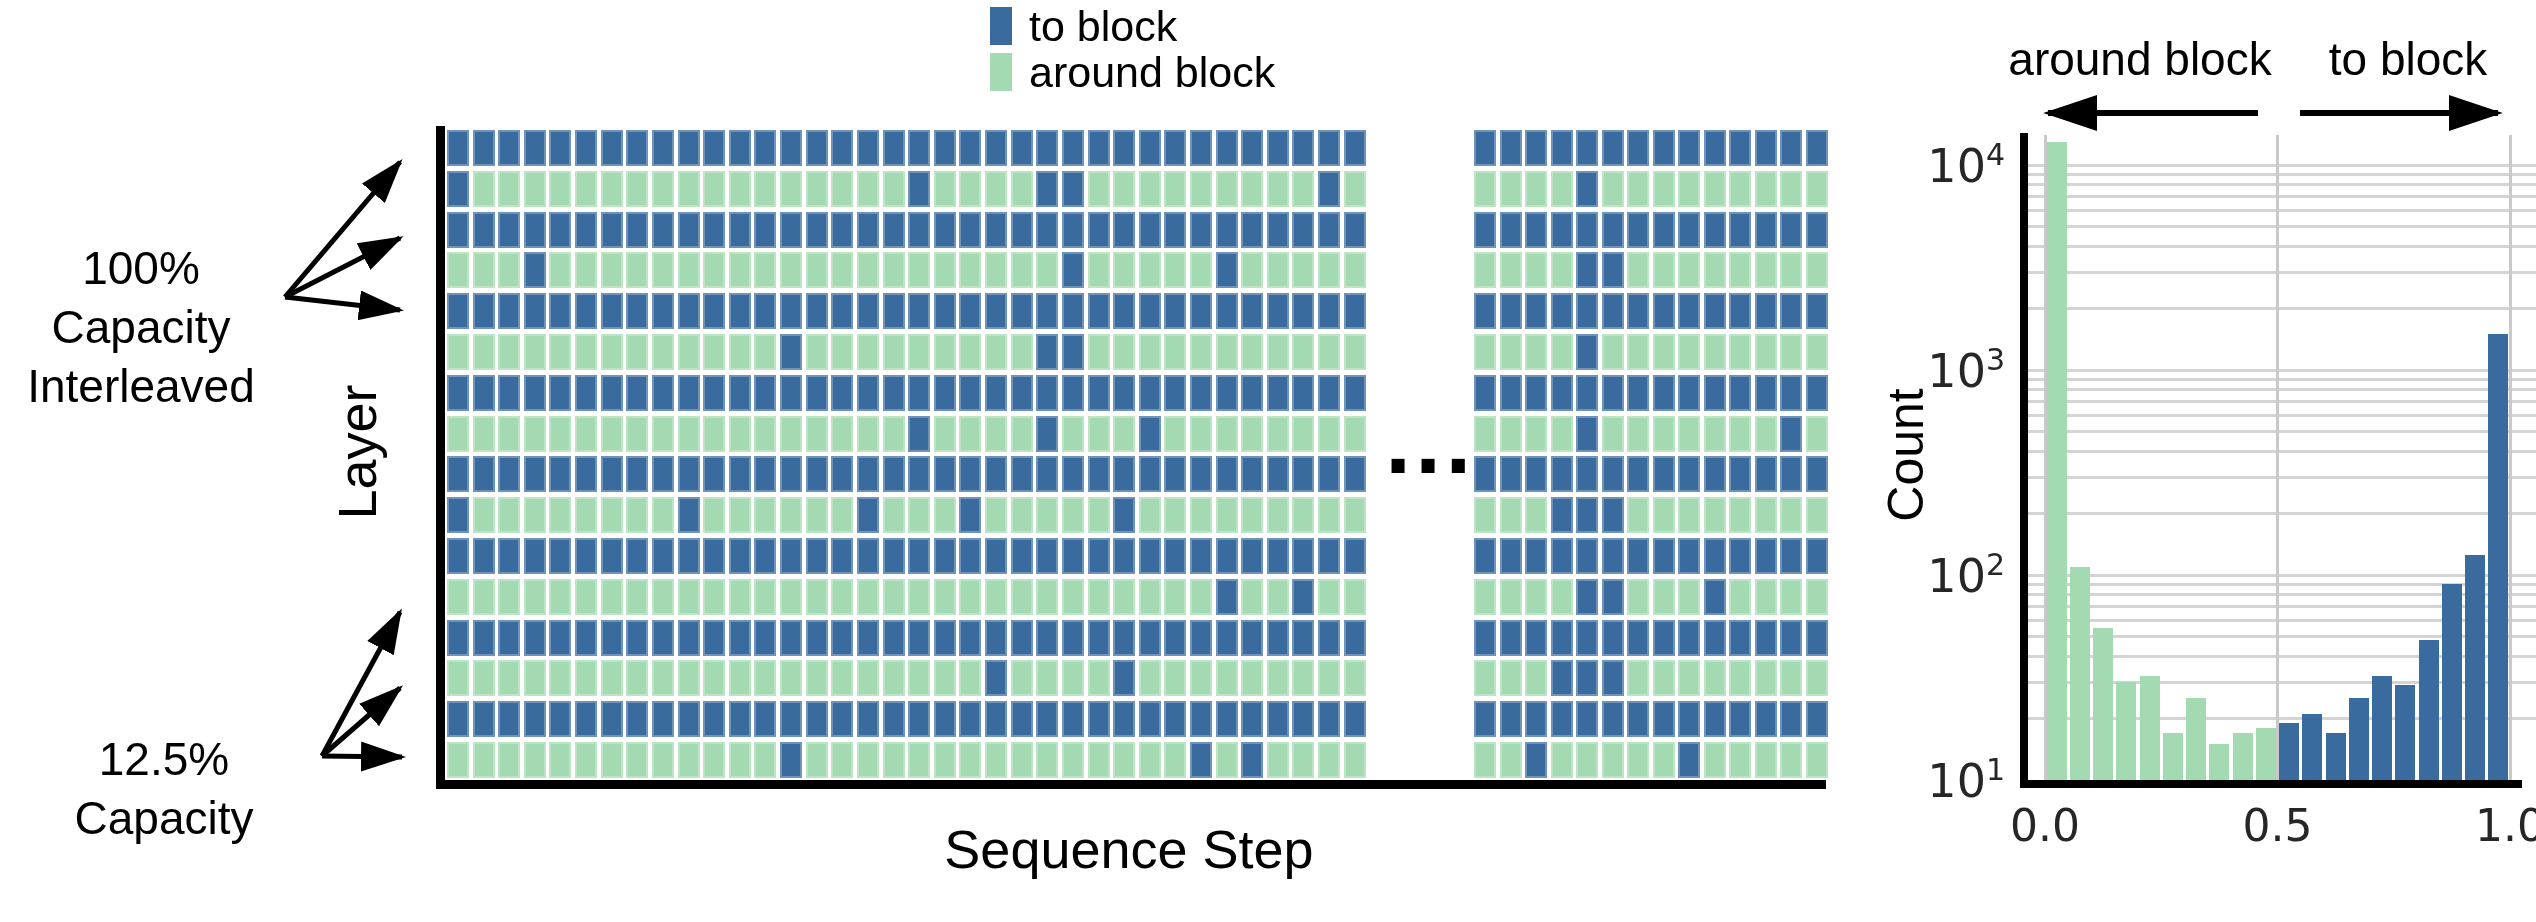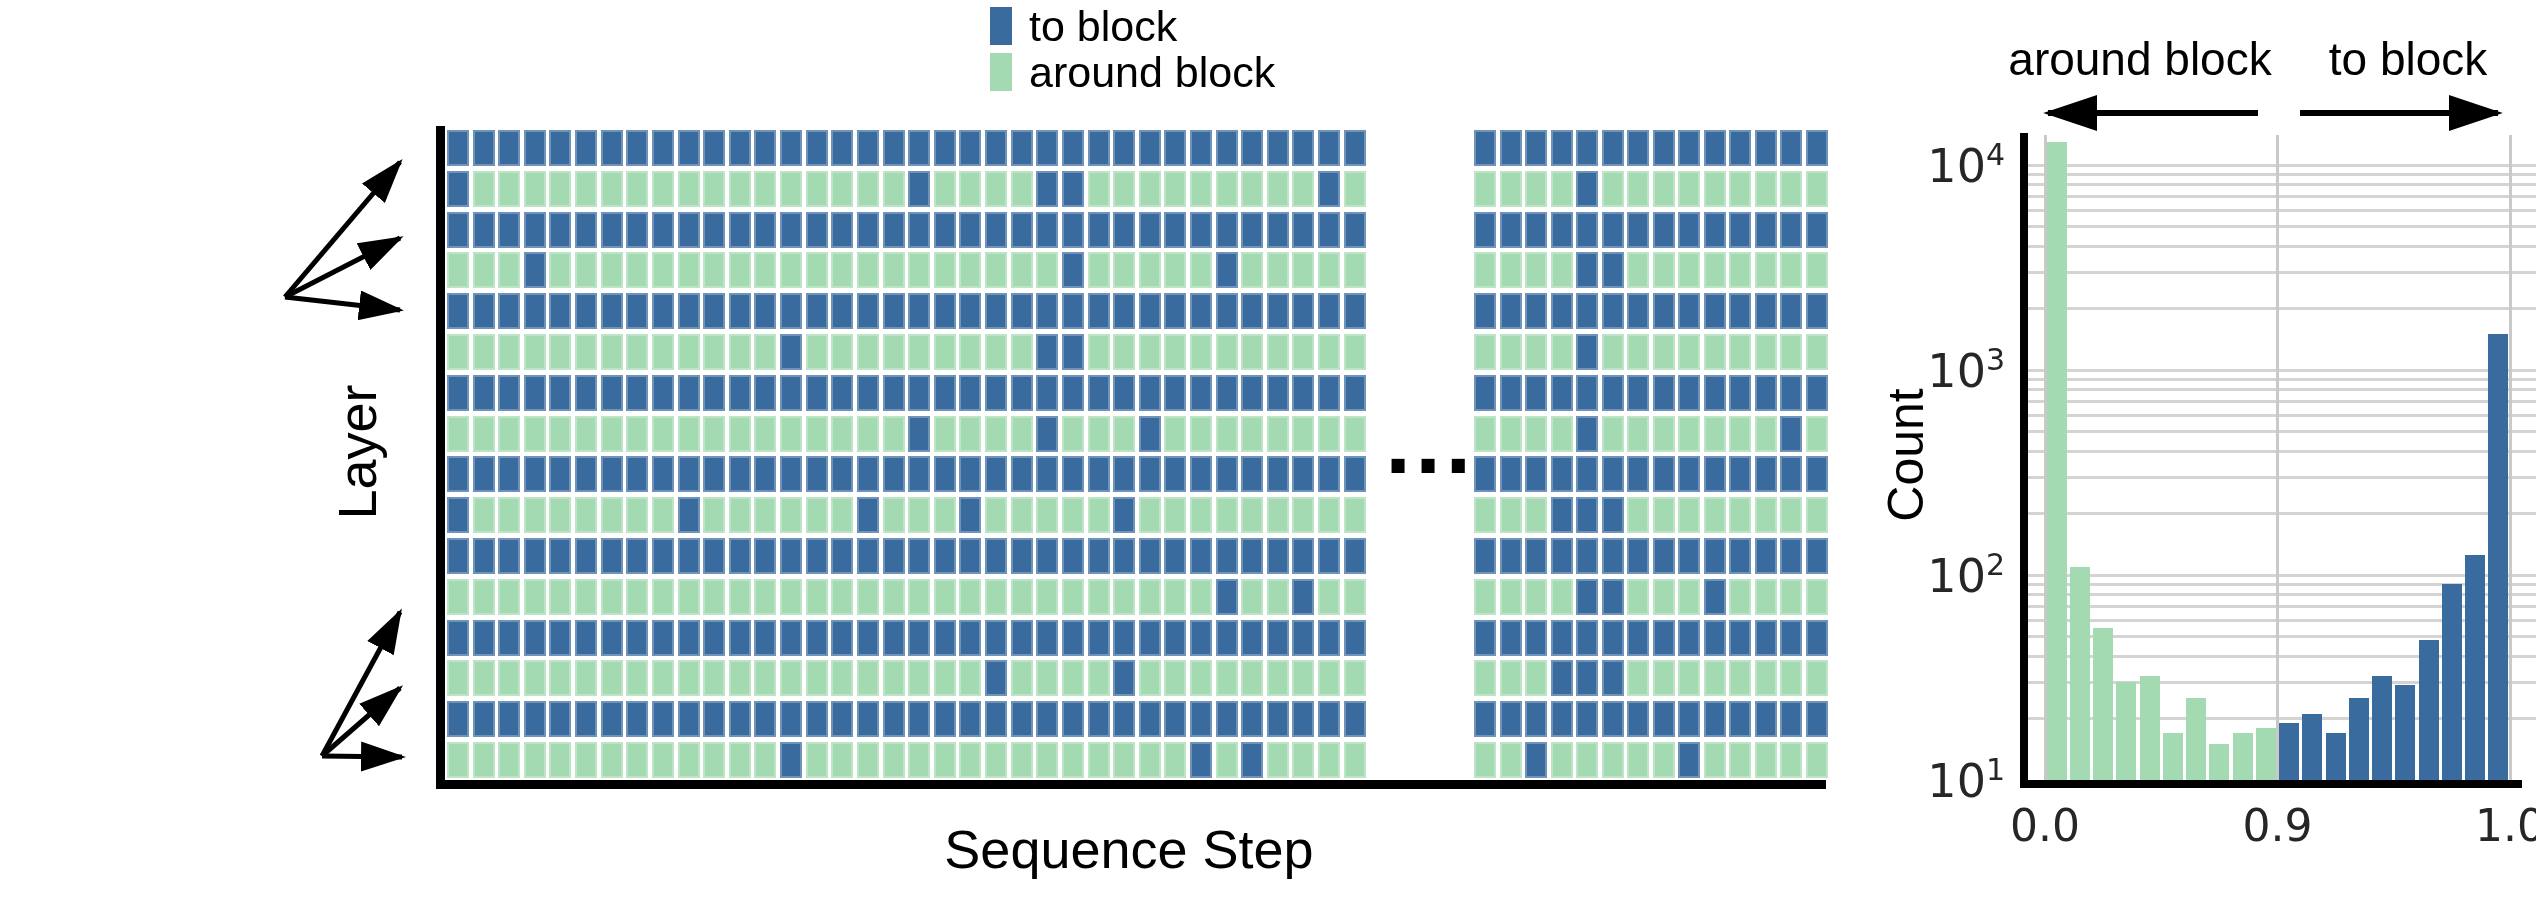--- a/index.html
+++ b/index.html
@@ -33,20 +33,25 @@
     <div class="legend-row">
       <span class="swatch" id="swatch-to-block" style="background: rgb(58, 107, 159);"></span>
       <span class="legend-label">to block</span>
     </div>
     <div class="legend-row">
       <span class="swatch" id="swatch-around-block" style="background: rgb(164, 218, 177);"></span>
       <span class="legend-label">around block</span>
     </div>
   </div>
 
+  <div class="cap-label" style="left:0px;top:239px;width:282px;">
+    <div>100% Capacity</div>
+    <div>Interleaved</div>
+  </div>
+  <div class="cap-label" style="left:8px;top:730px;width:312px;">12.5% Capacity</div>
 
   <div class="biglabel rot" style="left:357px;top:452px;">Layer</div>
   <div class="biglabel center" style="left:1129px;top:818px;">Sequence Step</div>
 
   <div class="spine" style="left:436px;top:126px;width:9px;height:662px;"></div>
   <div class="spine" style="left:436px;top:780px;width:1390px;height:9px;"></div>
 
   <div class="abs" id="grid-main" style="left:0;top:0;">
       <div style="position: absolute; left: 447px; top: 130px; width: 22px; height: 36px; background: rgb(58, 107, 159); box-shadow: rgba(255, 255, 255, 0.28) 0px 0px 0px 2px inset;"></div>
       <div style="position: absolute; left: 472.62px; top: 130px; width: 22px; height: 36px; background: rgb(58, 107, 159); box-shadow: rgba(255, 255, 255, 0.28) 0px 0px 0px 2px inset;"></div>
@@ -903,21 +908,21 @@
       <div style="position: absolute; left: 2395.35px; top: 685.208px; width: 20px; height: 94.7916px; background: rgb(58, 107, 159);"></div>
       <div style="position: absolute; left: 2418.6px; top: 640.346px; width: 20px; height: 139.654px; background: rgb(58, 107, 159);"></div>
       <div style="position: absolute; left: 2441.85px; top: 584.38px; width: 20px; height: 195.62px; background: rgb(58, 107, 159);"></div>
       <div style="position: absolute; left: 2465.1px; top: 555.133px; width: 20px; height: 224.867px; background: rgb(58, 107, 159);"></div>
       <div style="position: absolute; left: 2488.35px; top: 333.901px; width: 20px; height: 446.099px; background: rgb(58, 107, 159);"></div>
       <div class="ytick tickfont" style="position: absolute; left: 1895px; top: 780px;">10<sup>1</sup></div>
       <div class="ytick tickfont" style="position: absolute; left: 1895px; top: 575px;">10<sup>2</sup></div>
       <div class="ytick tickfont" style="position: absolute; left: 1895px; top: 370px;">10<sup>3</sup></div>
       <div class="ytick tickfont" style="position: absolute; left: 1895px; top: 165px;">10<sup>4</sup></div>
       <div class="xtick tickfont" style="position: absolute; left: 2045px; top: 800px;">0.0</div>
-      <div class="xtick tickfont" style="position: absolute; left: 2277.5px; top: 800px;">0.9</div>
+      <div class="xtick tickfont" style="position: absolute; left: 2277.5px; top: 800px;">0.5</div>
       <div class="xtick tickfont" style="position: absolute; left: 2510px; top: 800px;">1.0</div>
     </div>
   <div class="spine" style="left:2020px;top:133px;width:8px;height:655px;"></div>
   <div class="spine" style="left:2020px;top:780px;width:502px;height:8px;"></div>
 
   <div class="biglabel rot" style="left:1906px;top:455px;font-size:50px;">Count</div>
 
   <div class="arrow-label" style="left:2140px;top:32px;">around block</div>
   <div class="arrow-label" style="left:2408px;top:32px;">to block</div>
 

